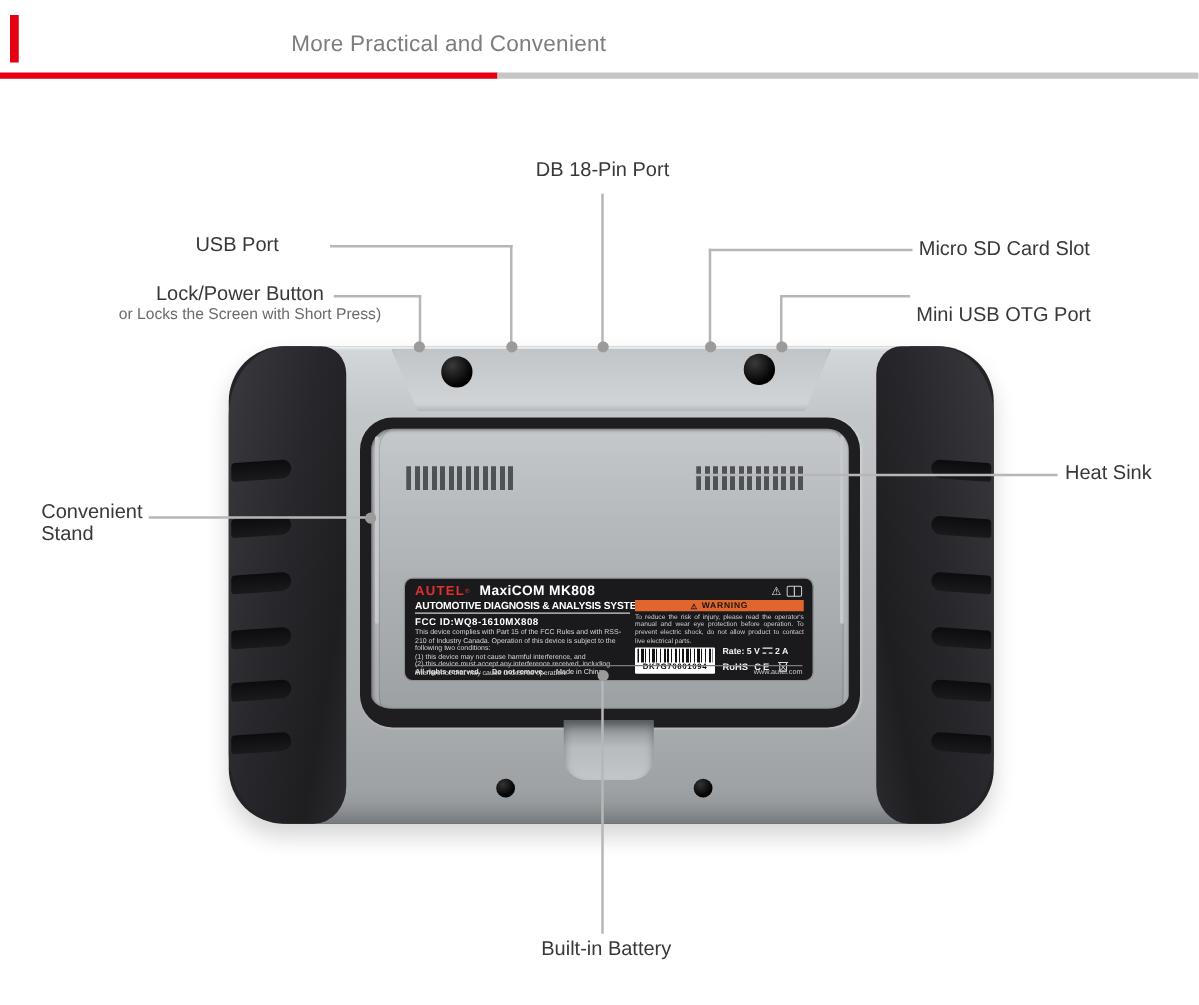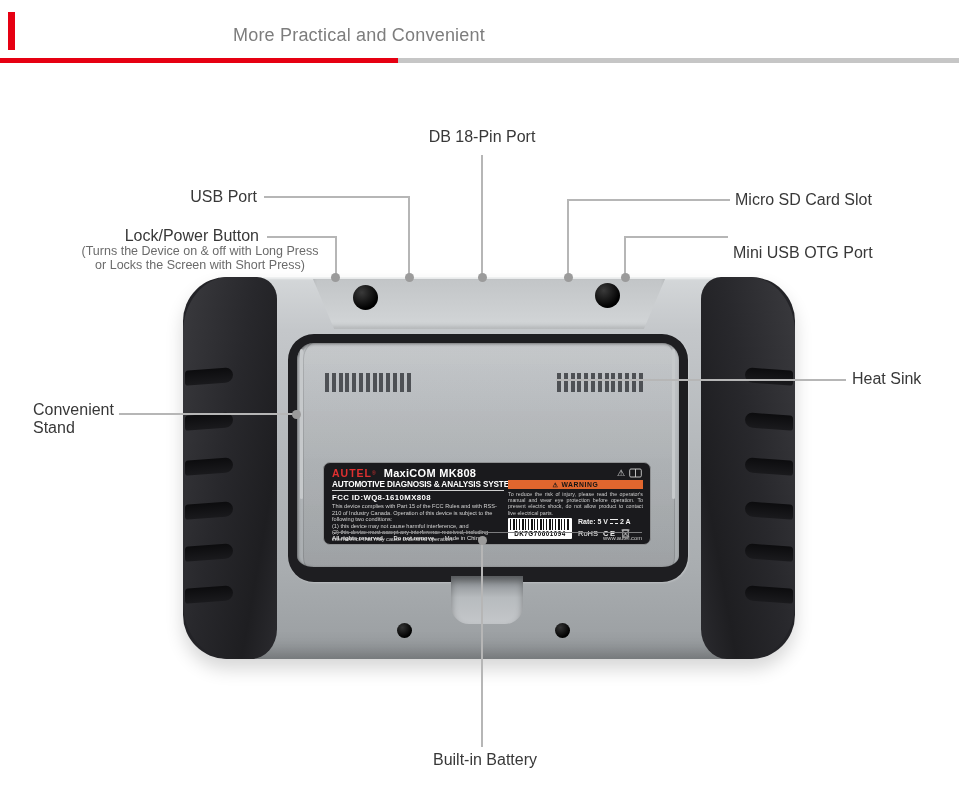--- a/index.html
+++ b/index.html
@@ -72,21 +72,21 @@
   .stk-warntext { color:#cdcdcd; font-size:5.3px; line-height:6.2px; text-align:justify; }
   .stk-code-row { display:flex; margin-top:2px; align-items:flex-start; }
   .barcode-box { width:64px; height:21px; background:#fff; border-radius:1px; padding:1px 2px 0; }
   .barcode-bars { height:11px;
     background:repeating-linear-gradient(90deg,#111 0 1px,#fff 1px 3px,#111 3px 5px,#fff 5px 6px,#111 6px 7px,#fff 7px 9px); }
   .barcode-num { color:#000; font-size:6.3px; font-weight:bold; letter-spacing:.5px; text-align:center; }
   .rate-col { margin-left:6px; }
   .rate-line { color:#f0f0f0; font-size:7px; font-weight:bold; white-space:nowrap; }
   .dc { display:inline-block; width:8px; height:5px; border-top:1px solid #eee; border-bottom:1px dashed #eee; margin:0 2px; }
   .rohs-row { display:flex; align-items:center; gap:5px; margin-top:3px; }
-  .rohs { color:#f0f0f0; font-size:7.5px; font-weight:normal;text-align:right; }
+  .rohs { color:#f0f0f0; font-size:7.5px; font-weight:bold;text-align:right; }
   .ce { color:#f0f0f0; font-size:7.5px; font-weight:bold; letter-spacing:1.5px; }
   .stk-foot { position:absolute; left:8px; right:8px; bottom:3px; border-top:1px solid #7c7c7e; padding-top:2px;
     display:flex; gap:9px; font-size:5.8px; color:#e0e0e0; align-items:center; }
   .stk-foot .b { font-weight:bold; }
   .stk-site { margin-left:auto; color:#c9c9c9; }
 </style>
 </head>
 <body>
 
 <div id="canvas">
@@ -209,24 +209,23 @@
 
   <div class="dot" style="left:478px; top:273px;"></div>
   <div class="dot" style="left:405px; top:273px;"></div>
   <div class="dot" style="left:331px; top:273px;"></div>
   <div class="dot" style="left:564px; top:273px;"></div>
   <div class="dot" style="left:621px; top:273px;"></div>
   <div class="dot" style="left:292px; top:410px;"></div>
   <div class="dot" style="left:478px; top:536px;"></div>
 
   <div class="co-label" style="left:482px; top:128px; transform:translateX(-50%);">DB 18-Pin Port</div>
-  <div class="co-label" style="right:702px; top:188px;">USB Port</div>
+  <div class="co-label" style="right:736px; top:188px;">USB Port</div>
   <div class="co-label" style="right:700px; top:227px;">Lock/Power Button</div>
   <div class="co-note" style="left:40px; top:245px; width:320px;">
-    <div>(Turns the Device on &amp; off with Long Press</div>
     <div>or Locks the Screen with Short Press)</div>
   </div>
   <div class="co-label" style="left:735px; top:191px;text-align:center;">Micro SD Card Slot</div>
   <div class="co-label" style="left:733px; top:244px;">Mini USB OTG Port</div>
   <div class="co-label" style="left:852px; top:370px;">Heat Sink</div>
   <div class="co-label" style="left:33px; top:401px; line-height:18px;">
     <div>Convenient</div>
     <div>Stand</div>
   </div>
   <div class="co-label" style="left:485px; top:751px; transform:translateX(-50%);">Built-in Battery</div>

